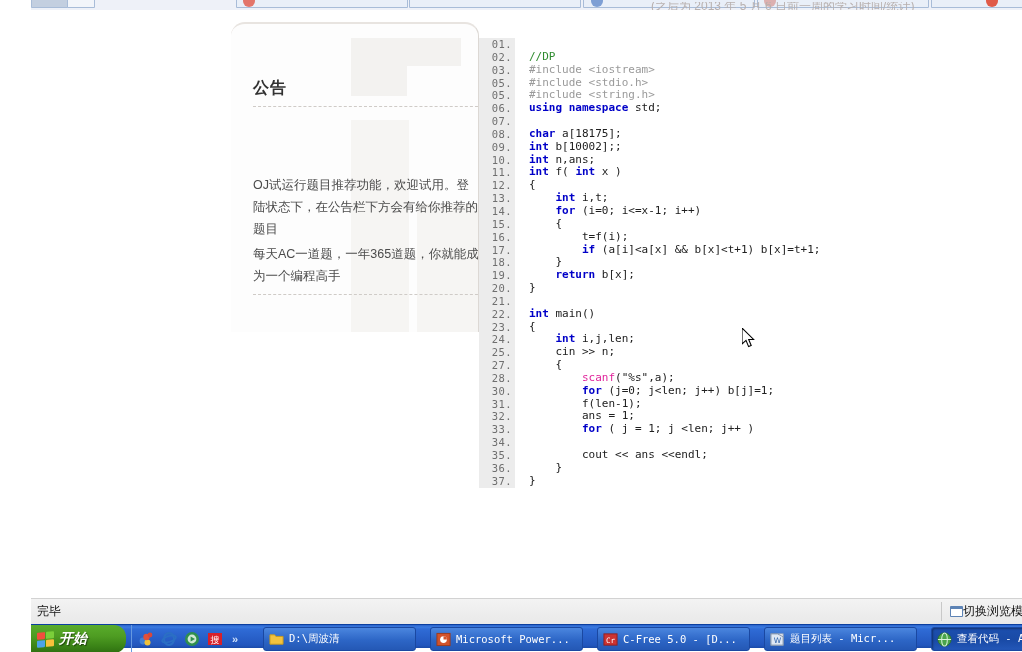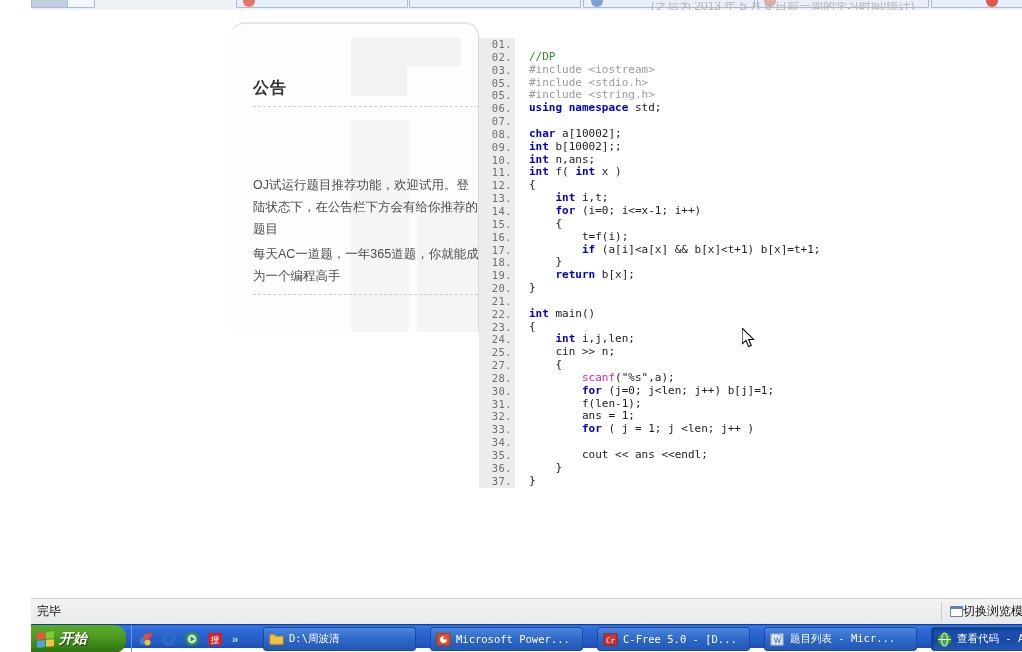--- a/index.html
+++ b/index.html
@@ -396,21 +396,21 @@
     <div class="green-bar"></div>
     <div class="code-panel">
       <div class="code-rows" id="code-rows">
           <div class="code-row"><span class="ln">01.</span><span class="code-text"></span></div>
           <div class="code-row"><span class="ln">02.</span><span class="code-text"><span class="cmt">//DP</span></span></div>
           <div class="code-row"><span class="ln">03.</span><span class="code-text"><span class="pre">#include &lt;iostream&gt;</span></span></div>
           <div class="code-row"><span class="ln">05.</span><span class="code-text"><span class="pre">#include &lt;stdio.h&gt;</span></span></div>
           <div class="code-row"><span class="ln">05.</span><span class="code-text"><span class="pre">#include &lt;string.h&gt;</span></span></div>
           <div class="code-row"><span class="ln">06.</span><span class="code-text"><span class="kw">using namespace</span><span class="pl"> std;</span></span></div>
           <div class="code-row"><span class="ln">07.</span><span class="code-text"></span></div>
-          <div class="code-row"><span class="ln">08.</span><span class="code-text"><span class="kw">char</span><span class="pl"> a[10002];</span></span></div>
+          <div class="code-row"><span class="ln">08.</span><span class="code-text"><span class="kw">char</span><span class="pl"> a[18175];</span></span></div>
           <div class="code-row"><span class="ln">09.</span><span class="code-text"><span class="kw">int</span><span class="pl"> b[10002];;</span></span></div>
           <div class="code-row"><span class="ln">10.</span><span class="code-text"><span class="kw">int</span><span class="pl"> n,ans;</span></span></div>
           <div class="code-row"><span class="ln">11.</span><span class="code-text"><span class="kw">int</span><span class="pl"> f( </span><span class="kw">int</span><span class="pl"> x )</span></span></div>
           <div class="code-row"><span class="ln">12.</span><span class="code-text"><span class="pl">{</span></span></div>
           <div class="code-row"><span class="ln">13.</span><span class="code-text"><span class="pl">    </span><span class="kw">int</span><span class="pl"> i,t;</span></span></div>
           <div class="code-row"><span class="ln">14.</span><span class="code-text"><span class="pl">    </span><span class="kw">for</span><span class="pl"> (i=0; i&lt;=x-1; i++)</span></span></div>
           <div class="code-row"><span class="ln">15.</span><span class="code-text"><span class="pl">    {</span></span></div>
           <div class="code-row"><span class="ln">16.</span><span class="code-text"><span class="pl">        t=f(i);</span></span></div>
           <div class="code-row"><span class="ln">17.</span><span class="code-text"><span class="pl">        </span><span class="kw">if</span><span class="pl"> (a[i]&lt;a[x] &amp;&amp; b[x]&lt;t+1) b[x]=t+1;</span></span></div>
           <div class="code-row"><span class="ln">18.</span><span class="code-text"><span class="pl">    }</span></span></div>

